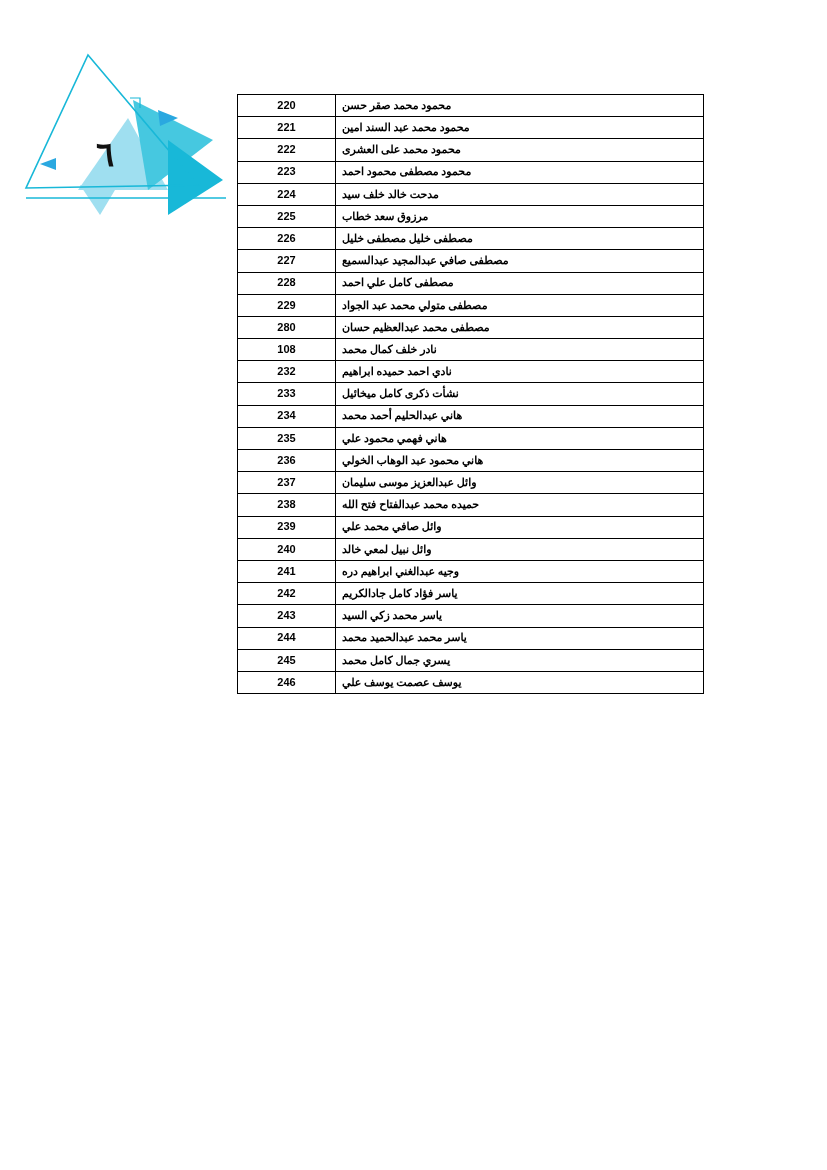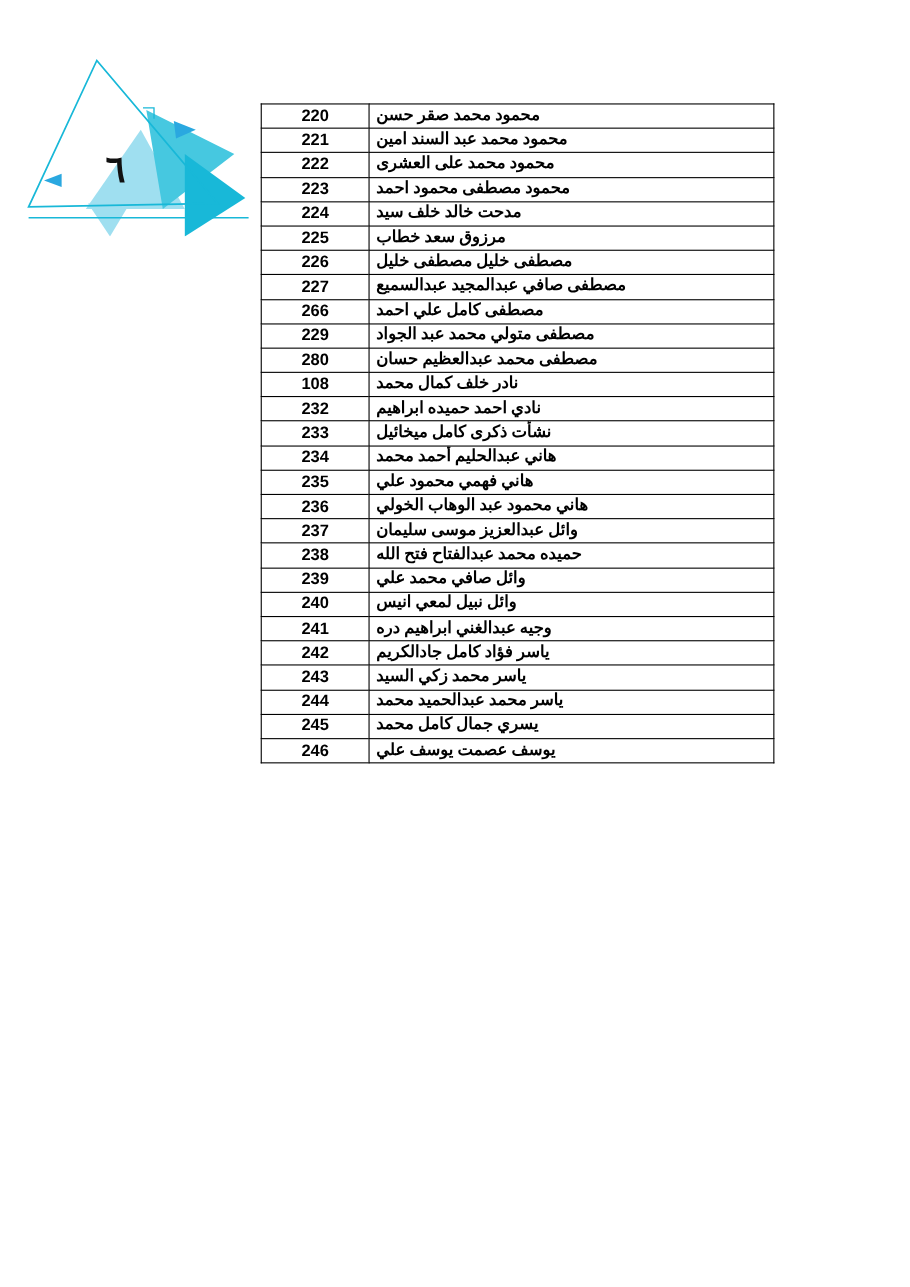--- a/index.html
+++ b/index.html
@@ -47,21 +47,21 @@
   table.names {
     border-collapse: collapse;
     width: 440px;
     table-layout: fixed;
     direction: rtl;
   }
   table.names td {
     border: 1px solid #000000;
     height: 21.2px;
     padding: 0 6px;
-    font-size: 15px;
+    font-size: 11px;
     line-height: 1.05;
     color: #000000;
     vertical-align: middle;
     white-space: nowrap;
     overflow: hidden;
   }
   td.name-cell {
     text-align: left;
     width: 355px;
     font-family: "Liberation Serif", "DejaVu Serif", serif;
@@ -128,21 +128,21 @@
         <tr>
           <td class="name-cell">مصطفى خليل مصطفى خليل</td>
           <td class="num-cell">226</td>
         </tr>
         <tr>
           <td class="name-cell">مصطفى صافي عبدالمجيد عبدالسميع</td>
           <td class="num-cell">227</td>
         </tr>
         <tr>
           <td class="name-cell">مصطفى كامل علي احمد</td>
-          <td class="num-cell">266</td>
+          <td class="num-cell">228</td>
         </tr>
         <tr>
           <td class="name-cell">مصطفى متولي محمد عبد الجواد</td>
           <td class="num-cell">229</td>
         </tr>
         <tr>
           <td class="name-cell">مصطفى محمد عبدالعظيم حسان</td>
           <td class="num-cell">280</td>
         </tr>
         <tr>
@@ -175,21 +175,21 @@
         </tr>
         <tr>
           <td class="name-cell">حميده محمد عبدالفتاح فتح الله</td>
           <td class="num-cell">238</td>
         </tr>
         <tr>
           <td class="name-cell">وائل صافي محمد علي</td>
           <td class="num-cell">239</td>
         </tr>
         <tr>
-          <td class="name-cell">وائل نبيل لمعي انيس</td>
+          <td class="name-cell">وائل نبيل لمعي خالد</td>
           <td class="num-cell">240</td>
         </tr>
         <tr>
           <td class="name-cell">وجيه عبدالغني ابراهيم دره</td>
           <td class="num-cell">241</td>
         </tr>
         <tr>
           <td class="name-cell">ياسر فؤاد كامل جادالكريم</td>
           <td class="num-cell">242</td>
         </tr>

